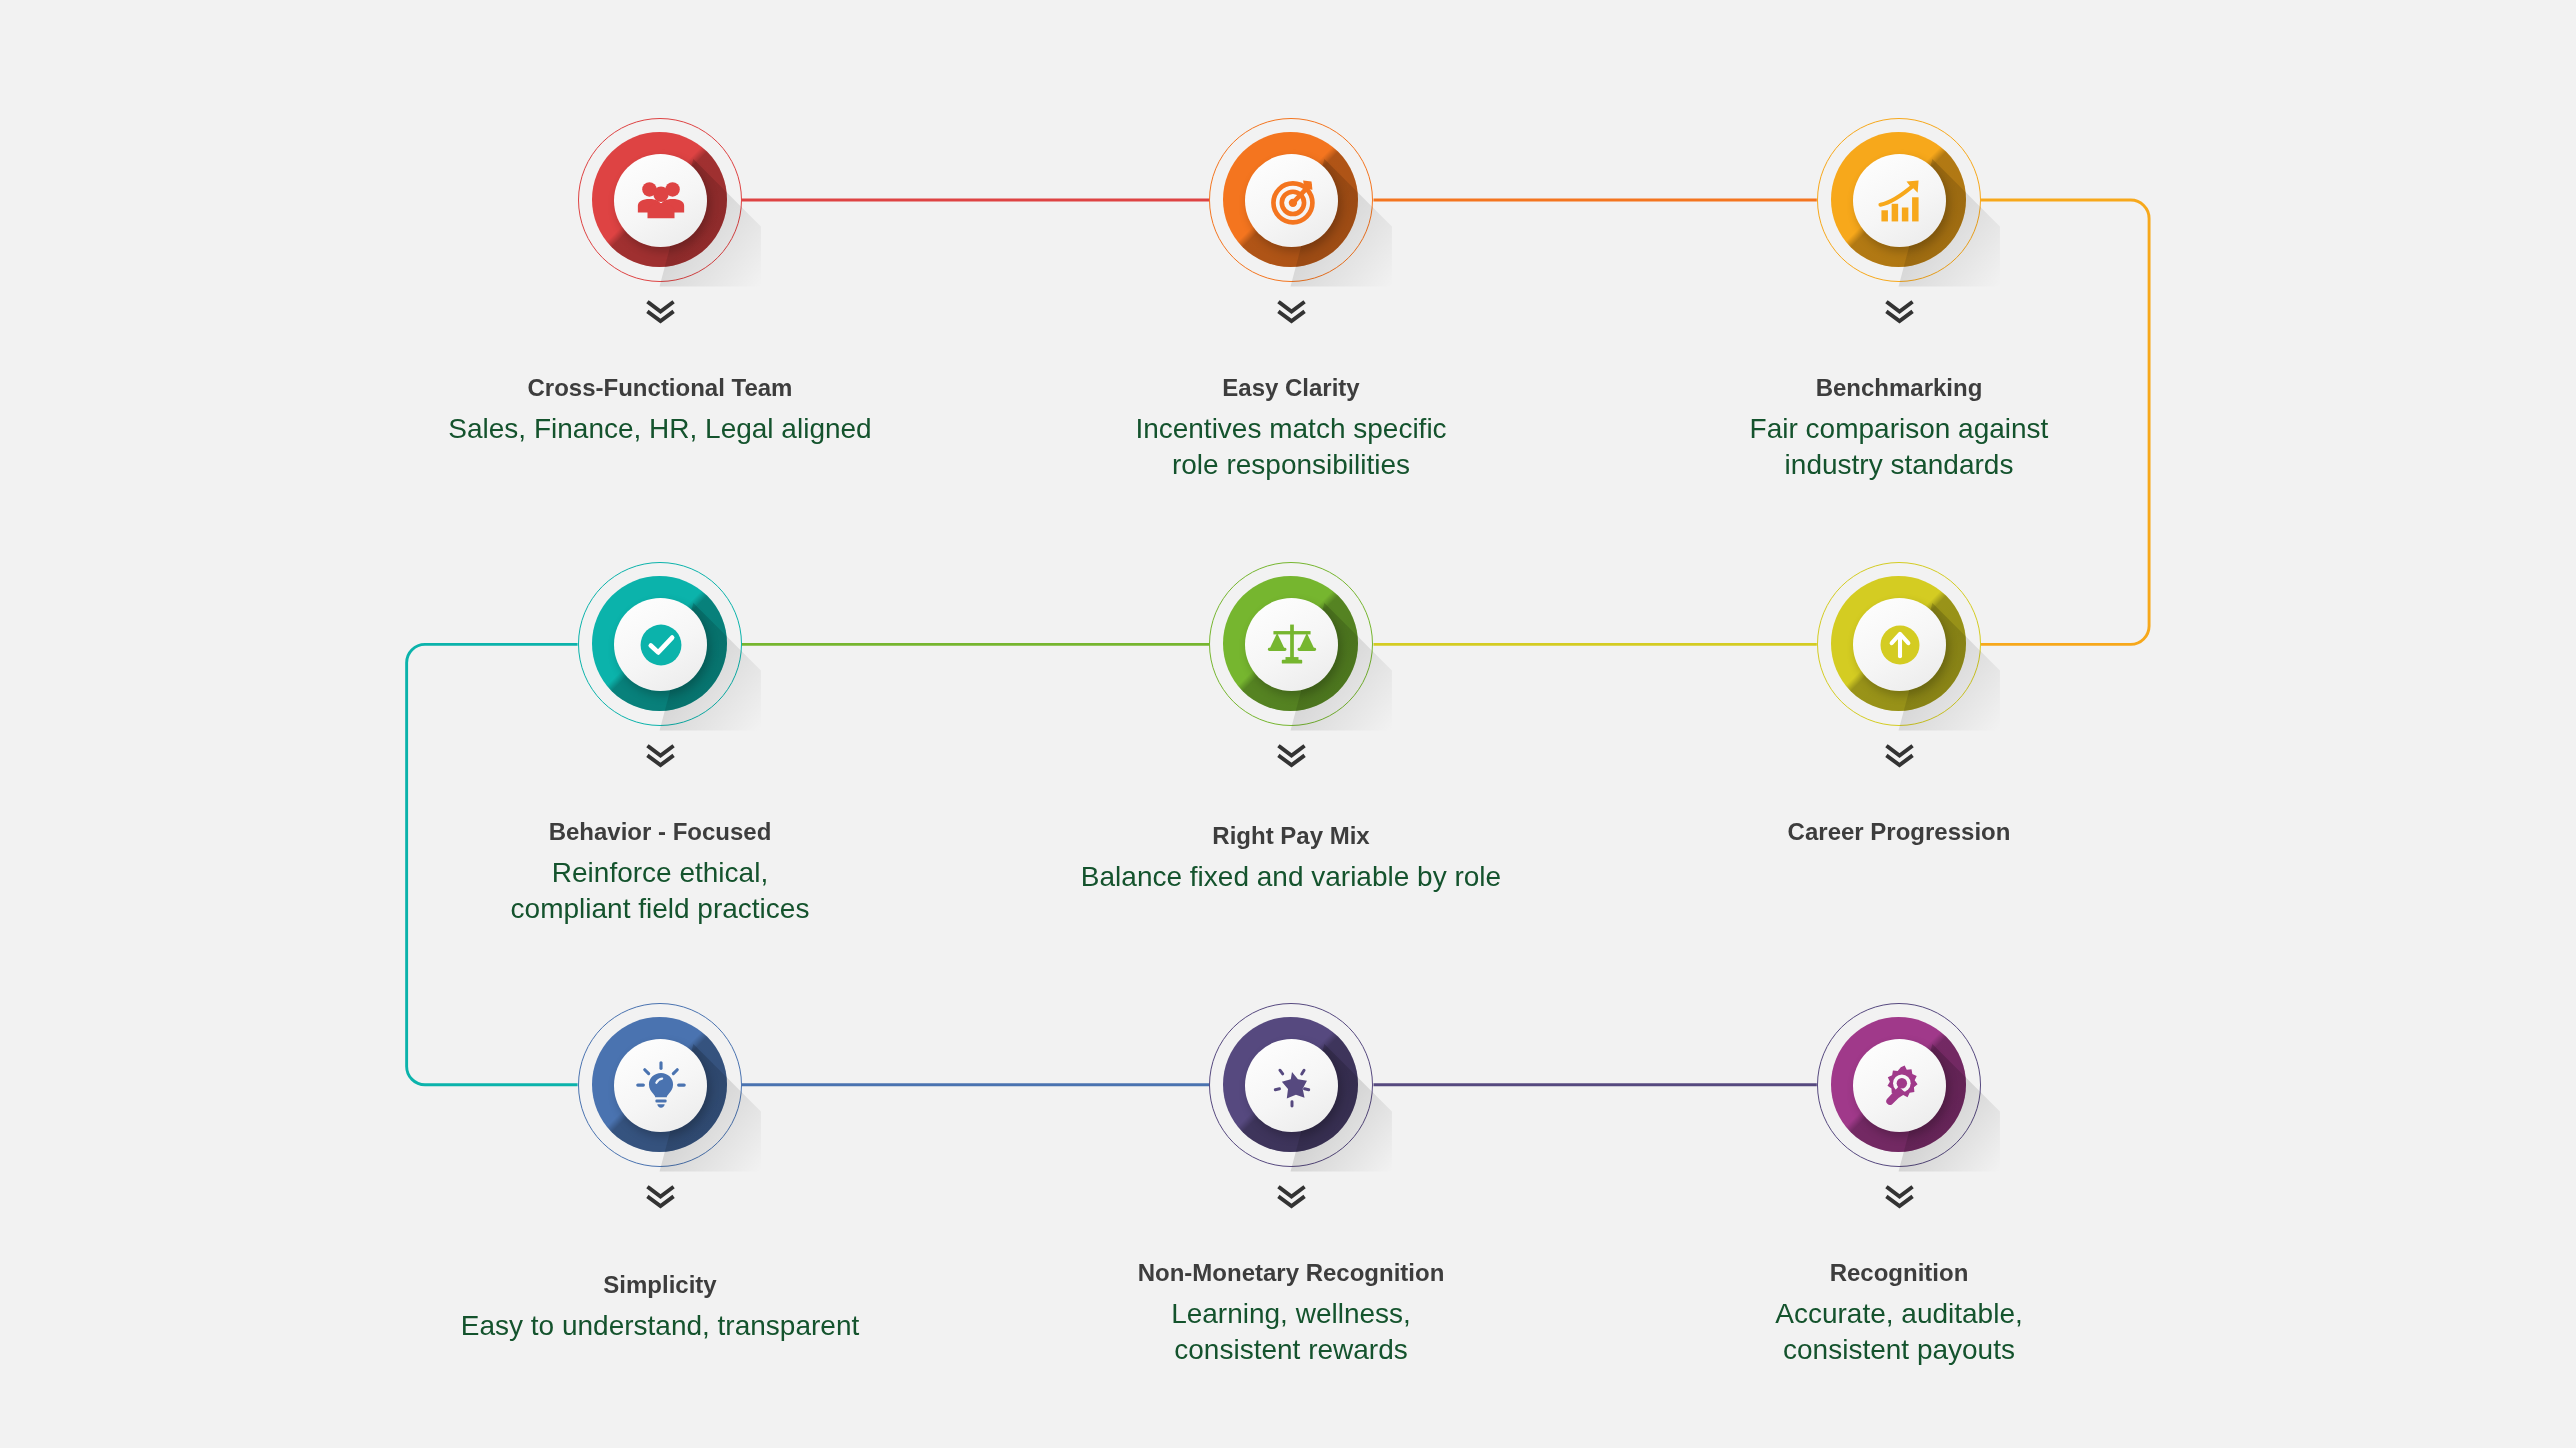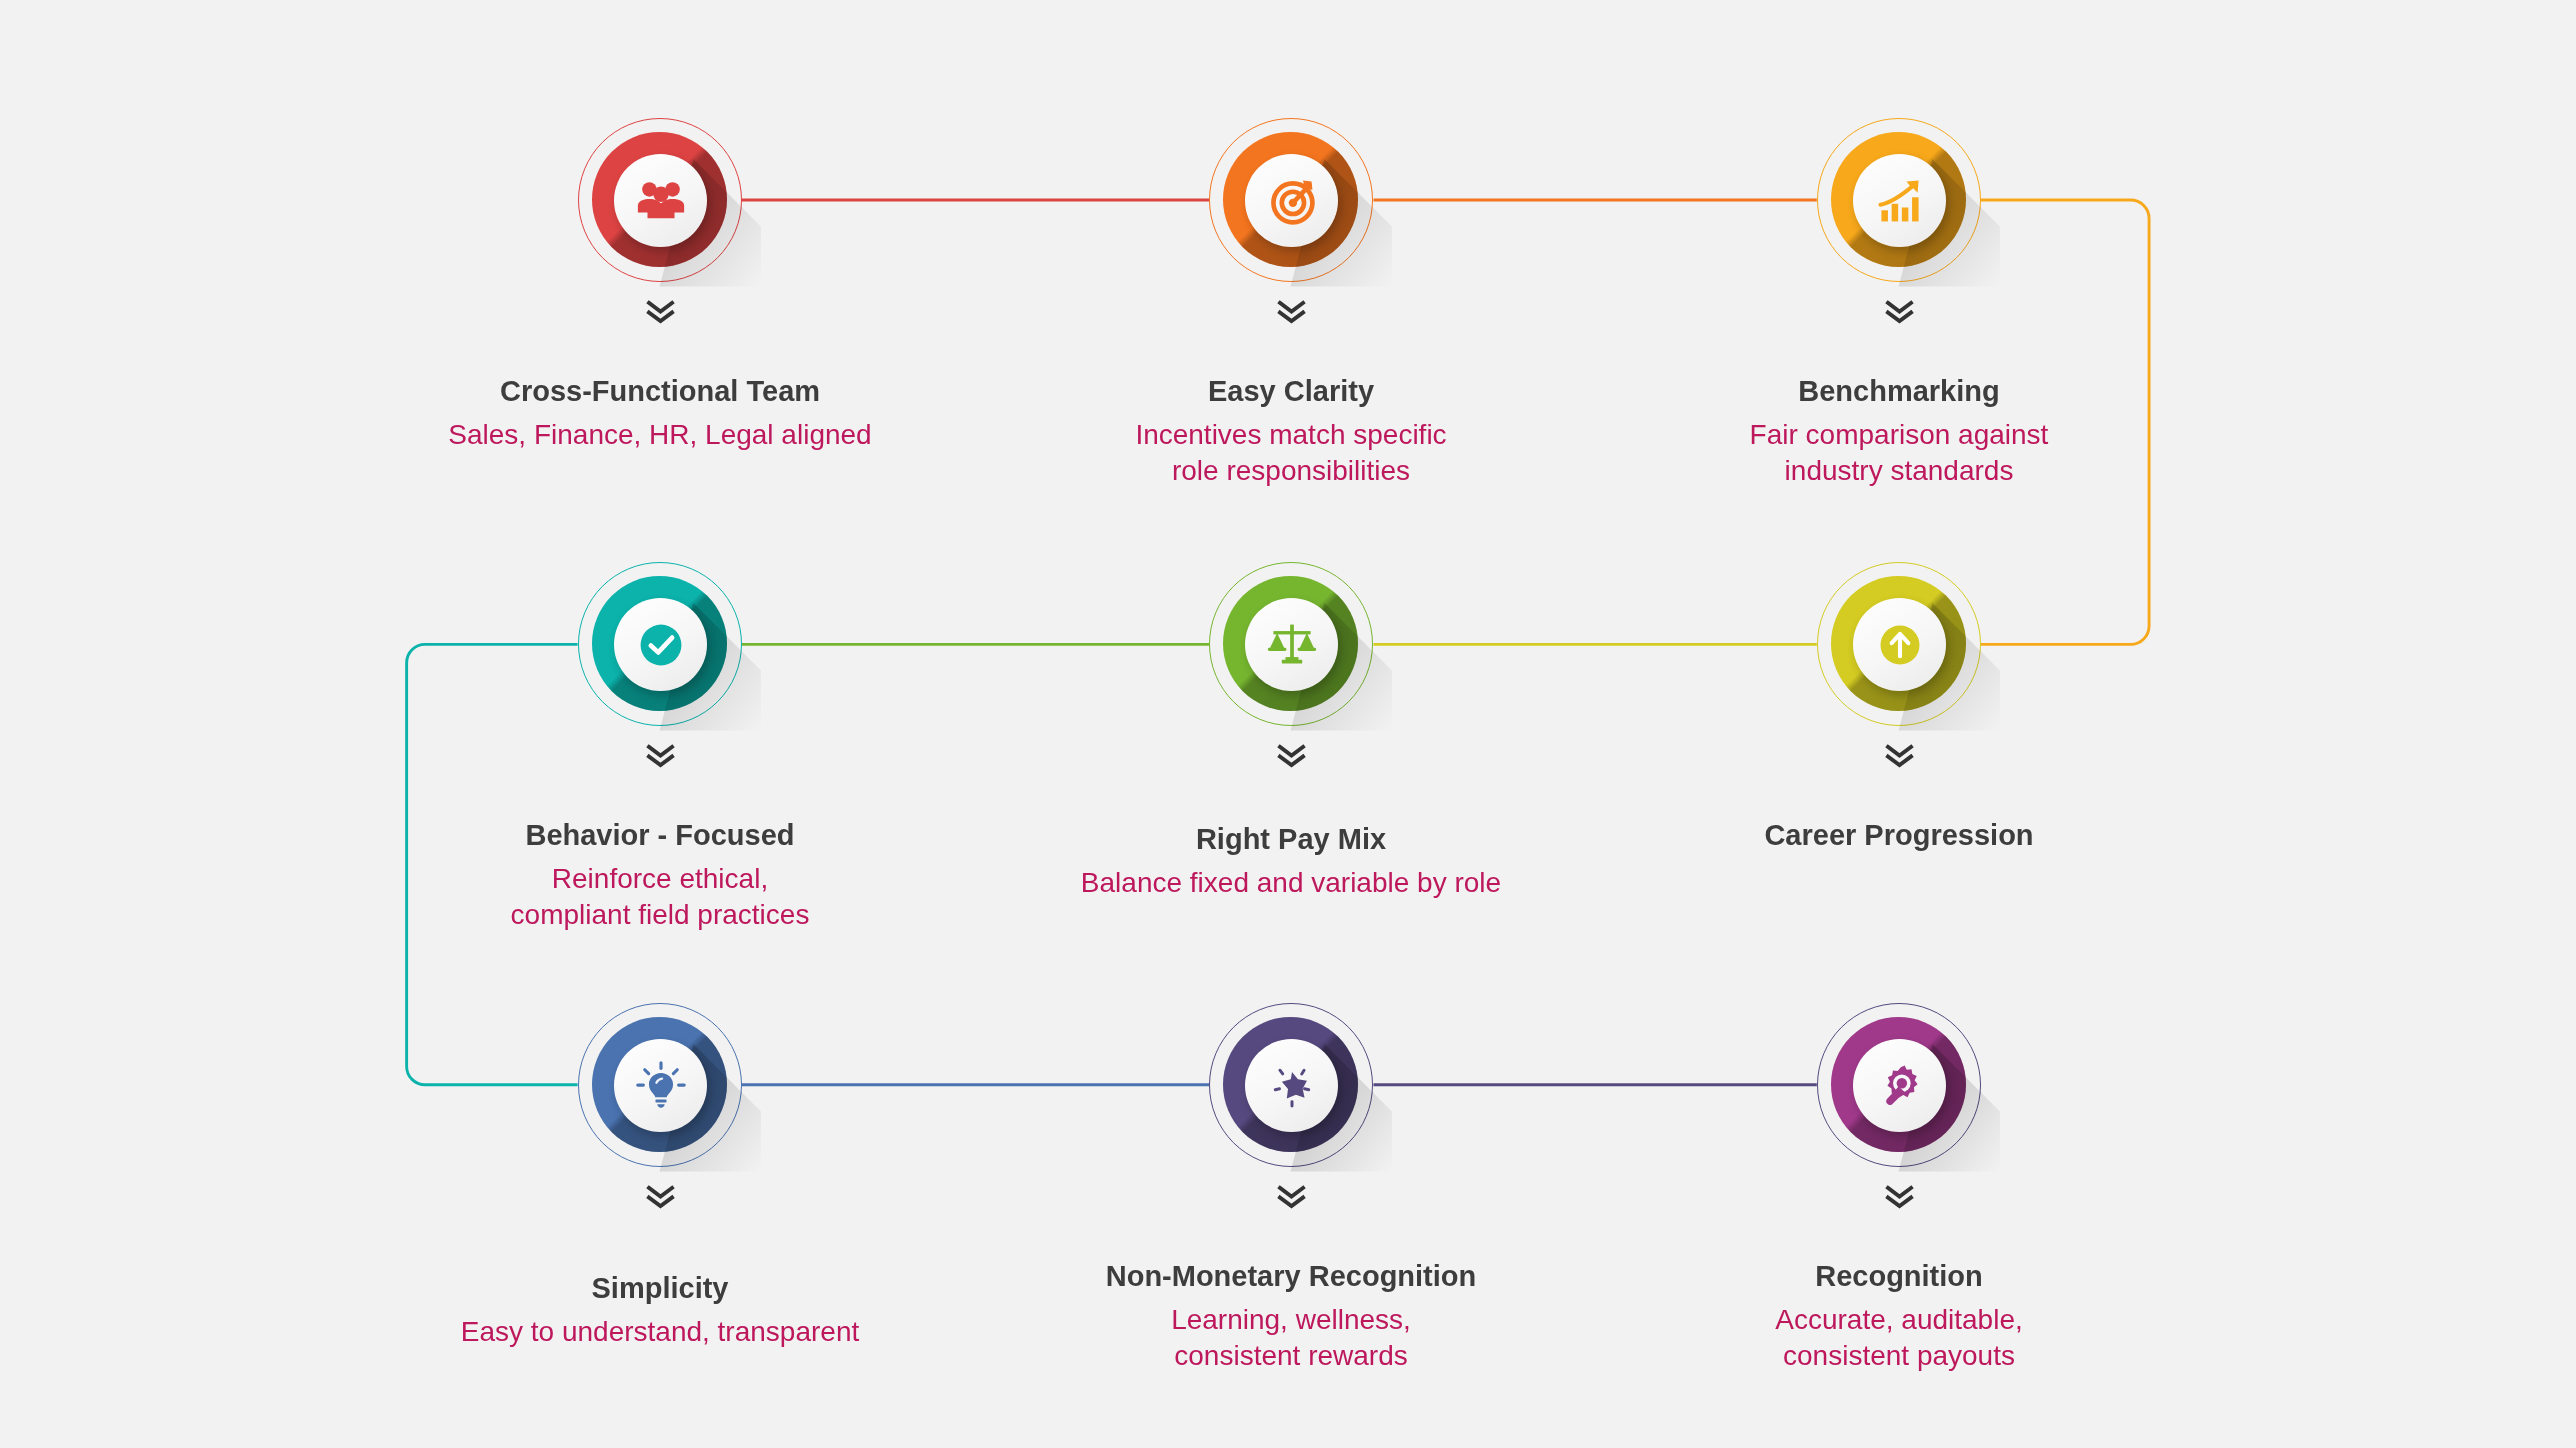--- a/index.html
+++ b/index.html
@@ -73,31 +73,31 @@
   }
 
   
   .cap{
     position:absolute;
     z-index:4;
     text-align:center;
     transform:translateX(-50%);
   }
   .cap .title{
-    font-size:29px;
+    font-size:24px;
     font-weight:bold;
     color:#3d3d3d;
     line-height:1.18;
     white-space:nowrap;
   }
   .cap .desc{
     margin-top:8.7px;
     font-size:28px;
     font-weight:400;
-    color:#be185d;
+    color:#14532d;
     line-height:1.28;
     white-space:pre-line;
   }
 </style>
 </head>
 <body>
 
 <div id="stage">
 
   <svg id="wires" viewBox="0 0 2667 1500" width="2576" height="1449" fill="none">

